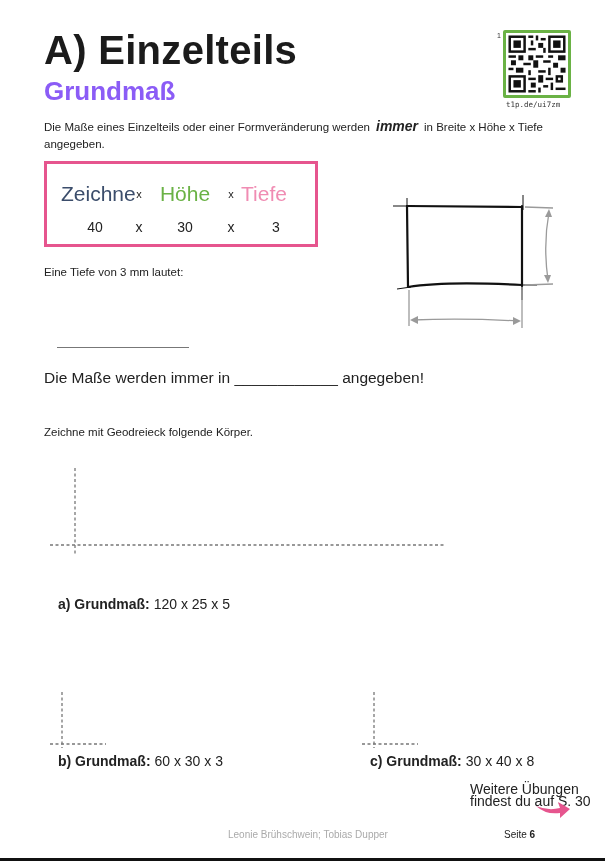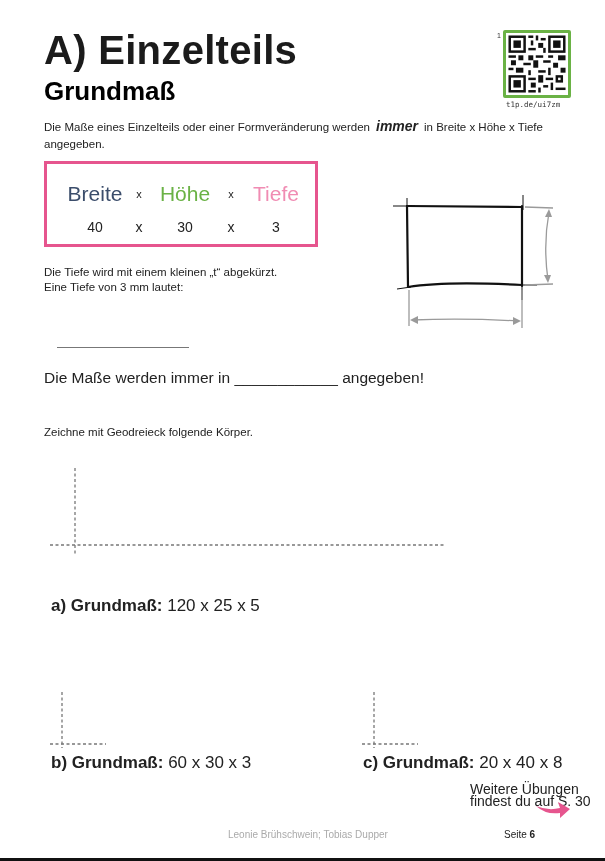--- a/index.html
+++ b/index.html
@@ -7,21 +7,21 @@
       width: 605px; height: 861px; position: relative; overflow: hidden;
       background: #ffffff; color: #222;
       font-family: "Liberation Sans", sans-serif;
     }
     .abs { position: absolute; }
     .title {
       left: 44px; top: 30px; font-size: 40px; font-weight: bold; color: #1b1b1b;
       letter-spacing: 0.3px; line-height: 1;
     }
     .subtitle {
-      left: 44px; top: 78px; font-size: 26px; font-weight: bold; color: #000000;
+      left: 44px; top: 78px; font-size: 26px; font-weight: bold; color: #8b5cf6;
       line-height: 1;
     }
     .qr-wrap { left: 503px; top: 30px; width: 68px; height: 68px; }
     .qr-num { left: 497px; top: 32px; font-size: 7px; color: #333; }
     .qr-box {
       position: absolute; left: 0; top: 0; width: 62px; height: 62px;
       border: 3px solid #6ab245; background: #fff; border-radius: 2px;
     }
     .qr-caption {
       left: 506px; top: 100px; font-family: "DejaVu Sans Mono", monospace;
@@ -45,21 +45,21 @@
     .c-hoehe { color: #6ab245; }
     .c-tiefe { color: #f08cb3; }
     .desc {
       left: 44px; top: 265px; width: 300px; font-size: 11.5px; line-height: 15px; color: #222;
     }
     .answer-line { left: 57px; top: 347px; width: 132px; height: 0; border-top: 1px solid #777; }
     .statement {
       left: 44px; top: 369px; font-size: 15.5px; font-weight: normal; color: #222;
     }
     .instruction { left: 44px; top: 426px; font-size: 11.5px; color: #222; }
-    .label { font-size: 17px; color: #222; }
+    .label { font-size: 14px; color: #222; margin-left: 7px; }
     .label b { font-weight: bold; }
     .footer-authors { left: 228px; top: 829px; font-size: 10px; color: #aaa; text-align: right; }
     .footer-page { left: 504px; top: 829px; font-size: 10px; color: #222; }
     .more { left: 470px; top: 783px; font-size: 14px; line-height: 12px; color: #222; }
     .bottom-rule { left: 0; top: 858px; width: 605px; height: 3px; background: #111; }
     svg { position: absolute; overflow: visible; }
   </style>
 </head>
 <body>
 
@@ -123,25 +123,25 @@
   </div>
 </div>
 <div class="abs qr-caption">t1p.de/ui7zm</div>
 
 <div class="abs intro">
   <span>Die Maße eines Einzelteils oder einer Formveränderung werden</span><span class="emph">immer</span><span>in Breite x Höhe x Tiefe angegeben.</span>
 </div>
 
 <div class="abs dim-box">
   <div class="dim-row1">
-    <div class="cell big c-breite" style="left:14px;width:68px;">Breite</div>
+    <div class="cell big c-breite" style="left:14px;width:68px;">Zeichne</div>
     <div class="cell small-x" style="left:84px;width:16px;">x</div>
     <div class="cell big c-hoehe" style="left:108px;width:60px;">Höhe</div>
     <div class="cell small-x" style="left:176px;width:16px;">x</div>
-    <div class="cell big c-tiefe" style="left:200px;width:58px;">Tiefe</div>
+    <div class="cell big c-tiefe" style="left:188px;width:58px;">Tiefe</div>
   </div>
   <div class="dim-row2">
     <div class="cell num" style="left:34px;width:28px;">40</div>
     <div class="cell num" style="left:84px;width:16px;">x</div>
     <div class="cell num" style="left:124px;width:28px;">30</div>
     <div class="cell num" style="left:176px;width:16px;">x</div>
     <div class="cell num" style="left:215px;width:28px;">3</div>
   </div>
 </div>
 
@@ -173,21 +173,20 @@
   </g>
   <g fill="#9a9a9a">
     <path d="M 164 19 L 160 27 L 167 27 Z"></path>
     <path d="M 163 93 L 159 85 L 166 85 Z"></path>
     <path d="M 25 130 L 33 126 L 33 134 Z"></path>
     <path d="M 136 131 L 128 127 L 128 135 Z"></path>
   </g>
 </svg>
 
 <div class="abs desc">
-  <div>Die Tiefe wird mit einem kleinen „t“ abgekürzt.</div>
   <div>Eine Tiefe von 3 mm lautet:</div>
 </div>
 <div class="abs answer-line"></div>
 
 <div class="abs statement">
   <span>Die Maße werden immer in</span>
   <span>____________</span>
   <span>angegeben!</span>
 </div>
 
@@ -216,21 +215,21 @@
 </div>
 
 <svg width="70" height="60" style="left:360px;top:690px;">
   <g stroke="#777" stroke-width="1.3" stroke-dasharray="3,2.5" fill="none">
     <line x1="14" y1="2" x2="14" y2="58"></line>
     <line x1="2" y1="54" x2="58" y2="54"></line>
   </g>
 </svg>
 <div class="abs label" style="left:363px;top:753px;">
   <b>c) Grundmaß:</b>
-  <span>20 x 40 x 8</span>
+  <span>30 x 40 x 8</span>
 </div>
 
 <div class="abs more">
   <div>Weitere Übungen</div>
   <div>findest du auf S. 30</div>
 </div>
 <svg width="40" height="26" style="left:534px;top:796px;">
   <path d="M 2 10 Q 14 15 26 12 L 24 6 L 36 13 L 26 22 L 26 17 Q 12 19 2 10 Z" fill="#e6558e"></path>
 </svg>
 

